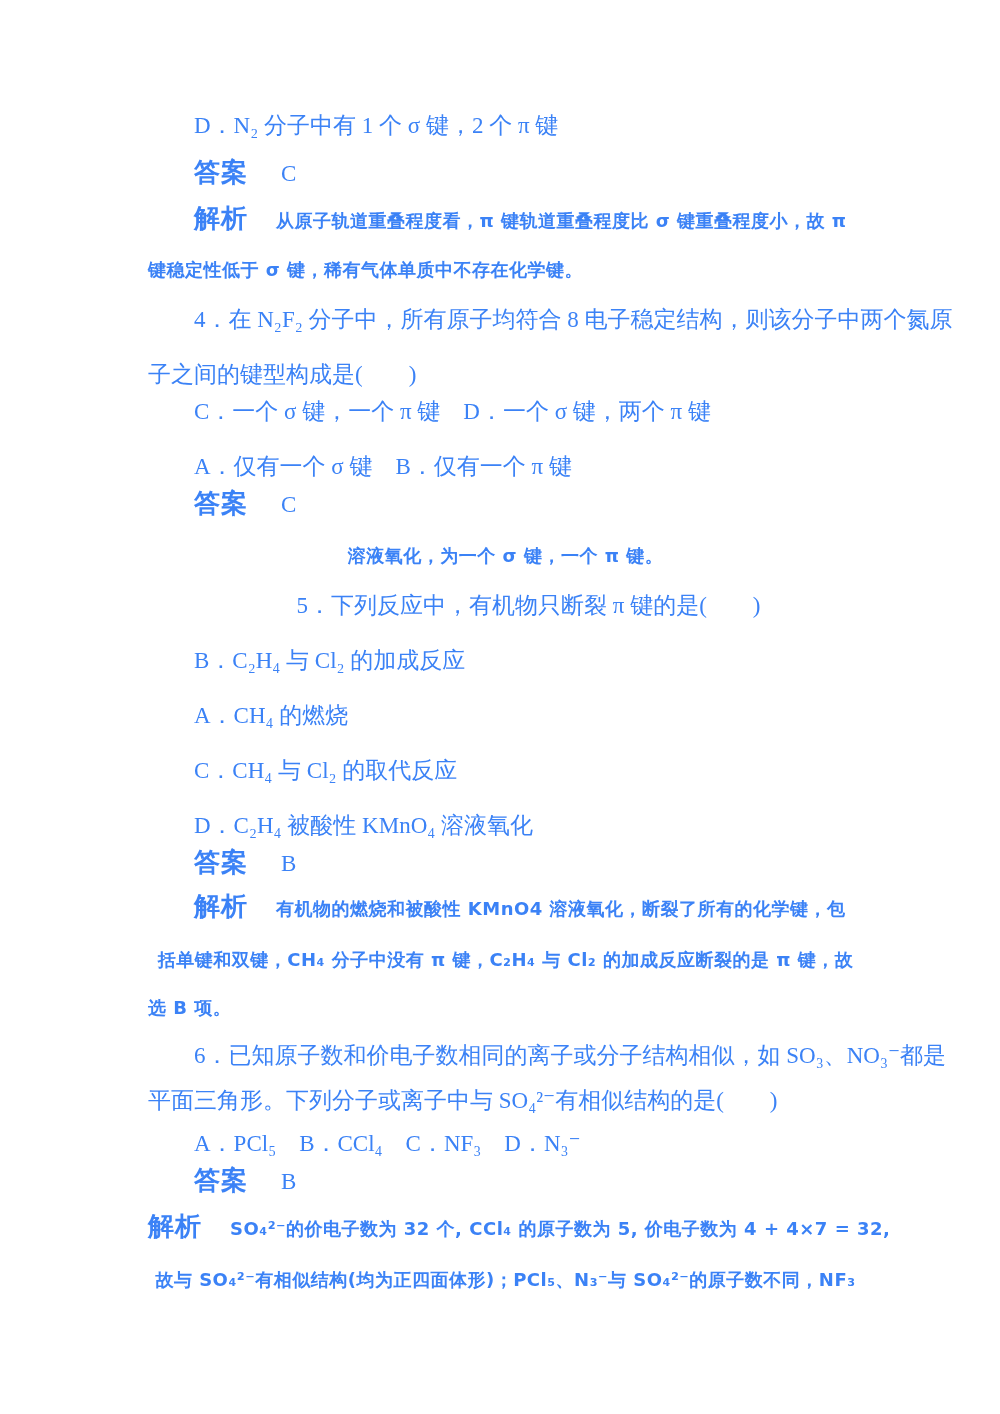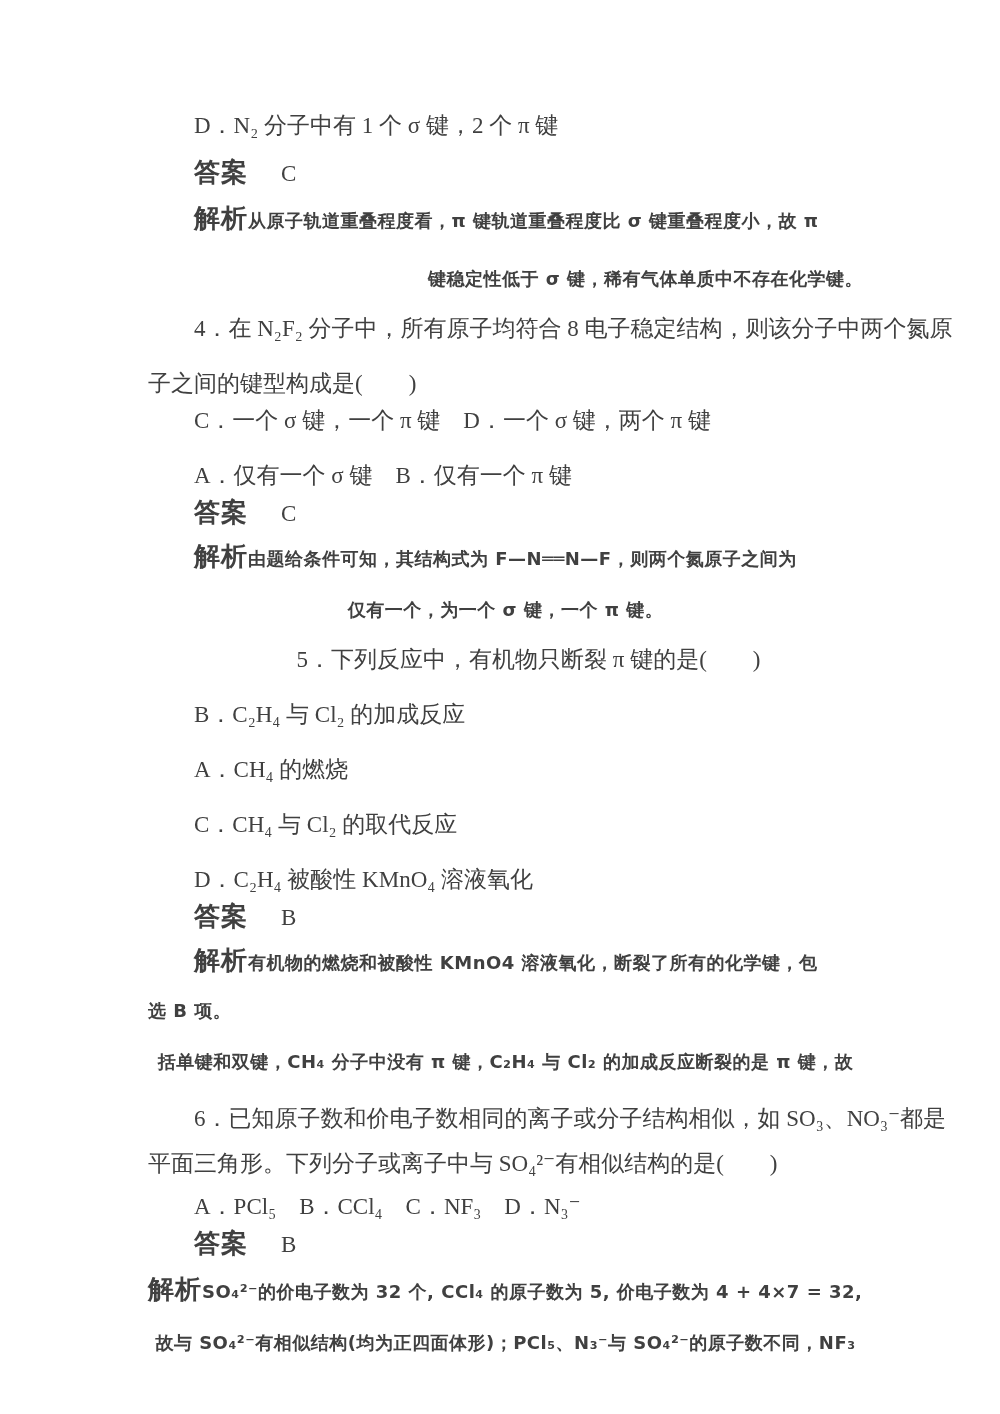--- a/index.html
+++ b/index.html
@@ -1,56 +1,56 @@
 <!DOCTYPE html>
 <html><head>
 <meta charset="utf-8">
 <style>
   html,body{margin:0;padding:0;background:#ffffff;}
   .page{
     position:relative;
     width:1000px;height:1414px;
     background:#ffffff;
     overflow:hidden;
-    color:#404040;
+    color:#3b82f6;
   }
   .content{
     position:absolute;
     left:148px;top:0;
     width:715px;
   }
   .line{
     font-size:23px;
     line-height:27px;
     white-space:nowrap;
     font-family:"Liberation Serif","DejaVu Serif",serif;
   }
   .ind{padding-left:46px;}
   .first{margin-top:112px;}
   .mt10{margin-top:10px;}
   .mt13{margin-top:28px;}
   .mt16{margin-top:16px;}
   .mt18{margin-top:18px;}
   .mt20{margin-top:20px;}
-  .mt21{margin-top:30px;text-align:right;}
+  .mt21{margin-top:21px;}
   .mt23{margin-top:23px;text-align:center;}
   .hei{
     font-family:"DejaVu Sans","Liberation Sans",sans-serif;
     font-weight:600;
     font-size:18px;
     letter-spacing:0.5px;
   }
   .lbl{
     font-family:"DejaVu Sans","Liberation Sans",sans-serif;
     font-weight:700;
     font-size:26px;
     letter-spacing:1px;
   }
   .ans-value{margin-left:33px;}
-  .ana-label{}
+  .ana-label{margin-right:28px;}
 </style>
 </head>
 <body>
 
 <div class="page">
   <div class="content">
 
     <div class="line ind first">D．N₂ 分子中有 1 个 σ 键，2 个 π 键</div>
 
     <div class="line ind mt20">
@@ -67,48 +67,45 @@
 
     <div class="line ind mt23">4．在 N₂F₂ 分子中，所有原子均符合 8 电子稳定结构，则该分子中两个氮原</div>
     <div class="line mt13">子之间的键型构成是(　　)</div>
     <div class="line ind mt10">C．一个 σ 键，一个 π 键　D．一个 σ 键，两个 π 键</div>
     <div class="line ind mt13">A．仅有一个 σ 键　B．仅有一个 π 键</div>
 
     <div class="line ind mt10">
       <span class="lbl">答案</span><span class="ans-value">C</span>
     </div>
 
-    <div class="line ind mt16">
-      <span class="lbl ana-label">解析</span><span class="hei">由题给条件可知，其结构式为 F—N══N—F，则两个氮原子之间为</span>
-    </div>
 
     <div class="line mt23">
-      <span class="hei">仅有一个，为一个 σ 键，一个 π 键。</span>
+      <span class="hei">溶液氧化，为一个 σ 键，一个 π 键。</span>
     </div>
 
     <div class="line ind mt23">5．下列反应中，有机物只断裂 π 键的是(　　)</div>
     <div class="line ind mt13">B．C₂H₄ 与 Cl₂ 的加成反应</div>
     <div class="line ind mt13">A．CH₄ 的燃烧</div>
     <div class="line ind mt13">C．CH₄ 与 Cl₂ 的取代反应</div>
     <div class="line ind mt13">D．C₂H₄ 被酸性 KMnO₄ 溶液氧化</div>
 
     <div class="line ind mt10">
       <span class="lbl">答案</span><span class="ans-value">B</span>
     </div>
 
     <div class="line ind mt16">
       <span class="lbl ana-label">解析</span><span class="hei">有机物的燃烧和被酸性 KMnO4 溶液氧化，断裂了所有的化学键，包</span>
     </div>
 
+    <div class="line mt23">
+      <span class="hei">括单键和双键，CH₄ 分子中没有 π 键，C₂H₄ 与 Cl₂ 的加成反应断裂的是 π 键，故</span>
+    </div>
+
     <div class="line mt20">
       <span class="hei">选 B 项。</span>
-    </div>
-
-    <div class="line mt23">
-      <span class="hei">括单键和双键，CH₄ 分子中没有 π 键，C₂H₄ 与 Cl₂ 的加成反应断裂的是 π 键，故</span>
     </div>
 
     <div class="line ind mt21">6．已知原子数和价电子数相同的离子或分子结构相似，如 SO₃、NO₃⁻都是</div>
     <div class="line mt18">平面三角形。下列分子或离子中与 SO₄²⁻有相似结构的是(　　)</div>
     <div class="line ind mt16">A．PCl₅　B．CCl₄　C．NF₃　D．N₃⁻</div>
 
     <div class="line ind mt10">
       <span class="lbl">答案</span><span class="ans-value">B</span>
     </div>
 

